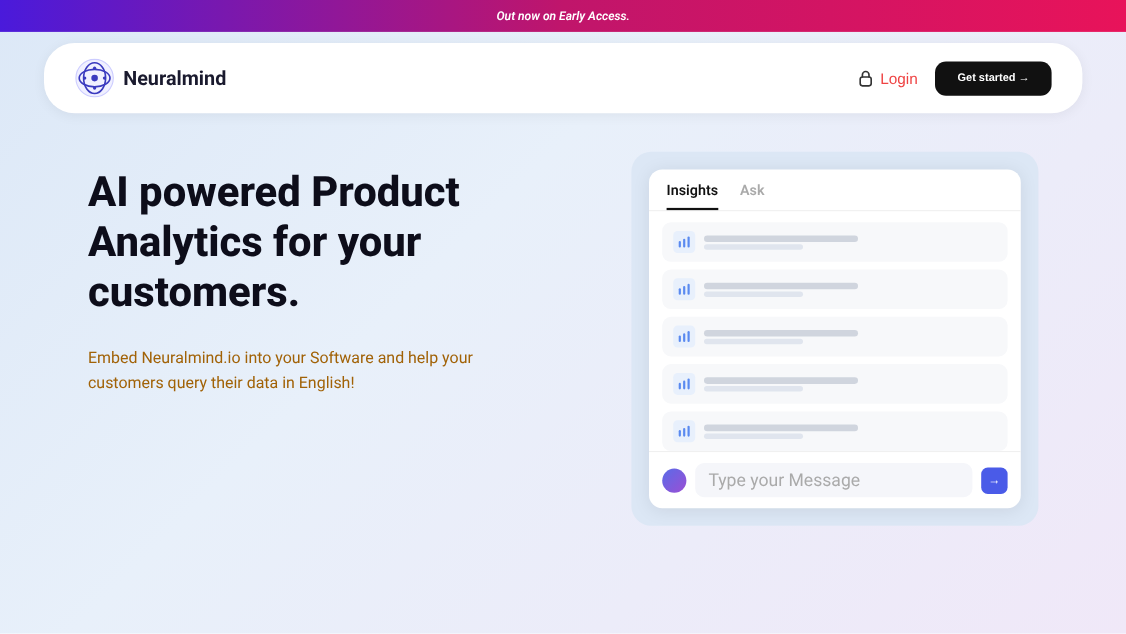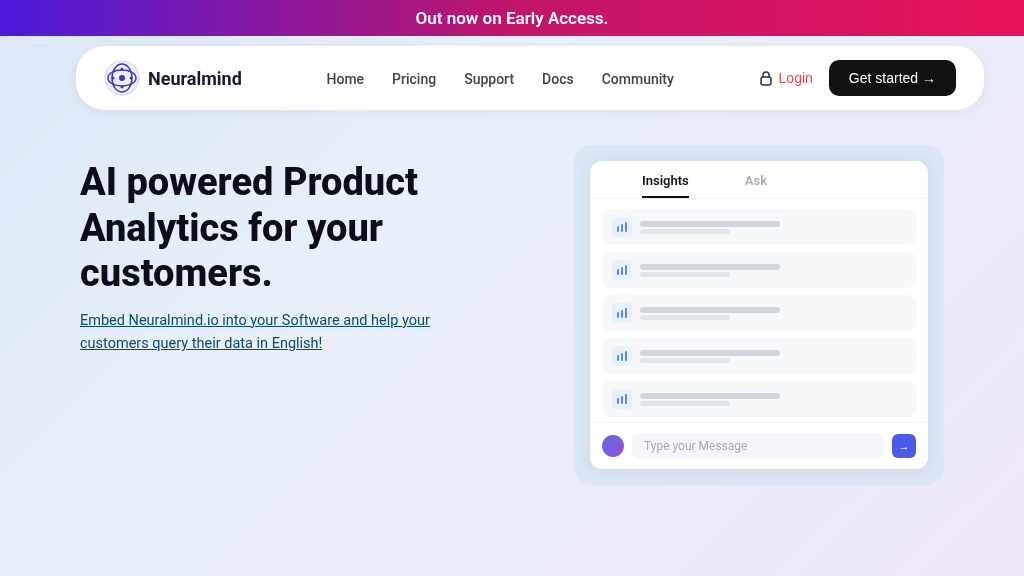--- a/index.html
+++ b/index.html
@@ -10,38 +10,38 @@
       overflow: hidden;
       background: linear-gradient(135deg, #dce8f7 0%, #e8f0fa 40%, #f0e8f8 100%);
     }
 
     
     .banner {
       background: linear-gradient(90deg, #4a1adb 0%, #c0156b 50%, #e8135a 100%);
       text-align: center;
       padding: 8px 0;
       color: white;
-      font-size: 17px;
+      font-size: 11px;
       font-weight: 600;
+      font-style: italic;
     }
 
     
     .navbar-wrapper {
       background: transparent;
       padding: 10px 40px;
     }
     .navbar {
       background: white;
       border-radius: 28px;
       padding: 14px 28px;
       display: flex;
       align-items: center;
       justify-content: space-between;
       box-shadow: 0 2px 12px rgba(0,0,0,0.06);
-      margin-left: 36px;
     }
     .nav-brand {
       display: flex;
       align-items: center;
       gap: 8px;
       font-size: 18px;
       font-weight: 700;
       color: #1a1a2e;
     }
     .brand-logo {
@@ -75,22 +75,22 @@
       font-weight: 500;
       color: #ef4444;
       cursor: pointer;
     }
     .get-started-btn {
       background: #111;
       color: white;
       border: none;
       border-radius: 10px;
       padding: 10px 20px;
-      font-size: 14px;
-      font-weight: 400;
+      font-size: 10px;
+      font-weight: 700;
       cursor: pointer;
       display: flex;
       align-items: center;
       gap: 6px;
       white-space: nowrap;
       text-align: right;
     }
 
     
     .hero {
@@ -101,30 +101,29 @@
     }
     .hero-left {
       flex: 1;
       padding-top: 10px;
     }
     .hero-title {
       font-size: 38px;
       font-weight: 800;
       color: #0d0d1a;
       line-height: 1.2;
-      margin-bottom: 12px;
+      margin-bottom: 24px;
       max-width: 460px;
     }
     .hero-subtitle {
       font-size: 14.5px;
-      color: #0c4a6e;
+      color: #a16207;
       line-height: 1.6;
       max-width: 420px;
       margin-bottom: 18px;
-      text-decoration: underline;
     }
     .hero-feature {
       display: flex;
       align-items: center;
       gap: 8px;
       color: #2a2a8a;
       font-size: 14px;
       font-weight: 500;
     }
     .check-icon {
@@ -173,21 +172,20 @@
       padding: 12px 16px 0 16px;
       gap: 20px;
       border-bottom: 1px solid #f0f0f0;
     }
     .app-tab {
       font-size: 13px;
       font-weight: 600;
       color: #aaa;
       padding-bottom: 8px;
       cursor: pointer;
-      margin-left: 36px;
     }
     .app-tab.active {
       color: #111;
       border-bottom: 2px solid #111;
     }
     .app-content {
       flex: 1;
       padding: 10px 12px;
       overflow: hidden;
       display: flex;
@@ -245,21 +243,21 @@
       height: 22px;
       border-radius: 50%;
       background: linear-gradient(135deg, #5a6be8, #9b4fd4);
       flex-shrink: 0;
     }
     .app-footer-input {
       flex: 1;
       background: #f5f6fa;
       border-radius: 8px;
       padding: 6px 12px;
-      font-size: 12px;
+      font-size: 16px;
       color: #aaa;
       border: none;
     }
     .app-footer-send {
       width: 24px;
       height: 24px;
       border-radius: 6px;
       background: #4a5be8;
       display: flex;
       align-items: center;
@@ -289,27 +287,20 @@
         <ellipse cx="18" cy="18" rx="14" ry="8" fill="none" stroke="#3a3abf" stroke-width="1.5"></ellipse>
         <circle cx="18" cy="18" r="3" fill="#3a3abf"></circle>
         <circle cx="18" cy="9" r="1.5" fill="#3a3abf"></circle>
         <circle cx="18" cy="27" r="1.5" fill="#3a3abf"></circle>
         <circle cx="9" cy="18" r="1.5" fill="#3a3abf"></circle>
         <circle cx="27" cy="18" r="1.5" fill="#3a3abf"></circle>
       </svg>
       <span>Neuralmind</span>
     </div>
 
-    <ul class="nav-links">
-      <li><a href="#">Home</a></li>
-      <li><a href="#">Pricing</a></li>
-      <li><a href="#">Support</a></li>
-      <li><a href="#">Docs</a></li>
-      <li><a href="#">Community</a></li>
-    </ul>
 
     <div class="nav-actions">
       <button class="login-btn">
         <svg width="14" height="16" viewBox="0 0 14 16" fill="none">
           <rect x="2" y="7" width="10" height="8" rx="2" stroke="#333" stroke-width="1.5" fill="none"></rect>
           <path d="M4 7V5a3 3 0 0 1 6 0v2" stroke="#333" stroke-width="1.5" fill="none" stroke-linecap="round"></path>
         </svg>
         <span>Login</span>
       </button>
       <button class="get-started-btn">

